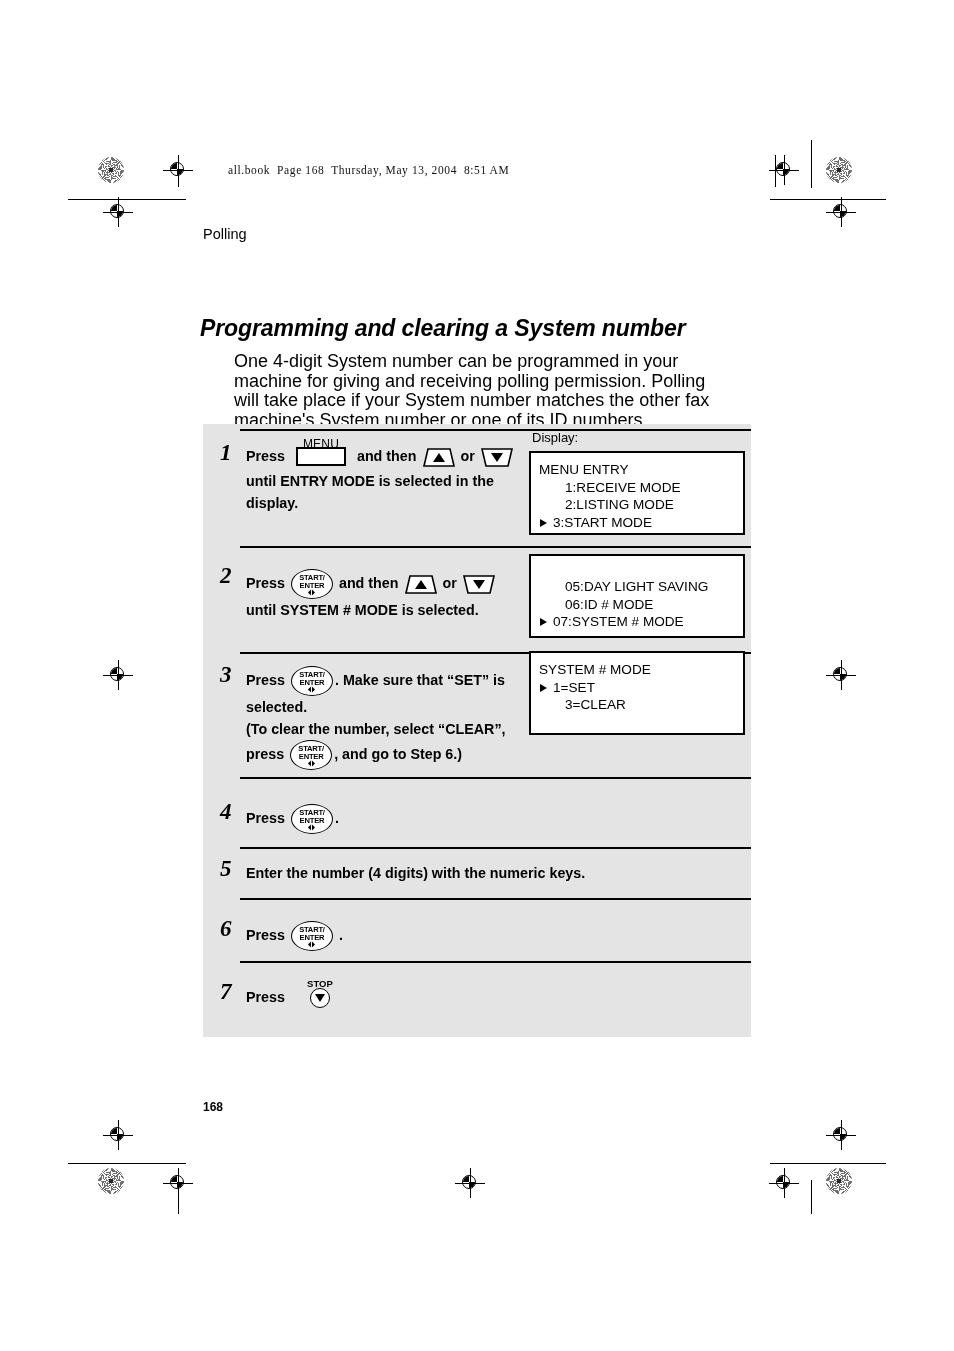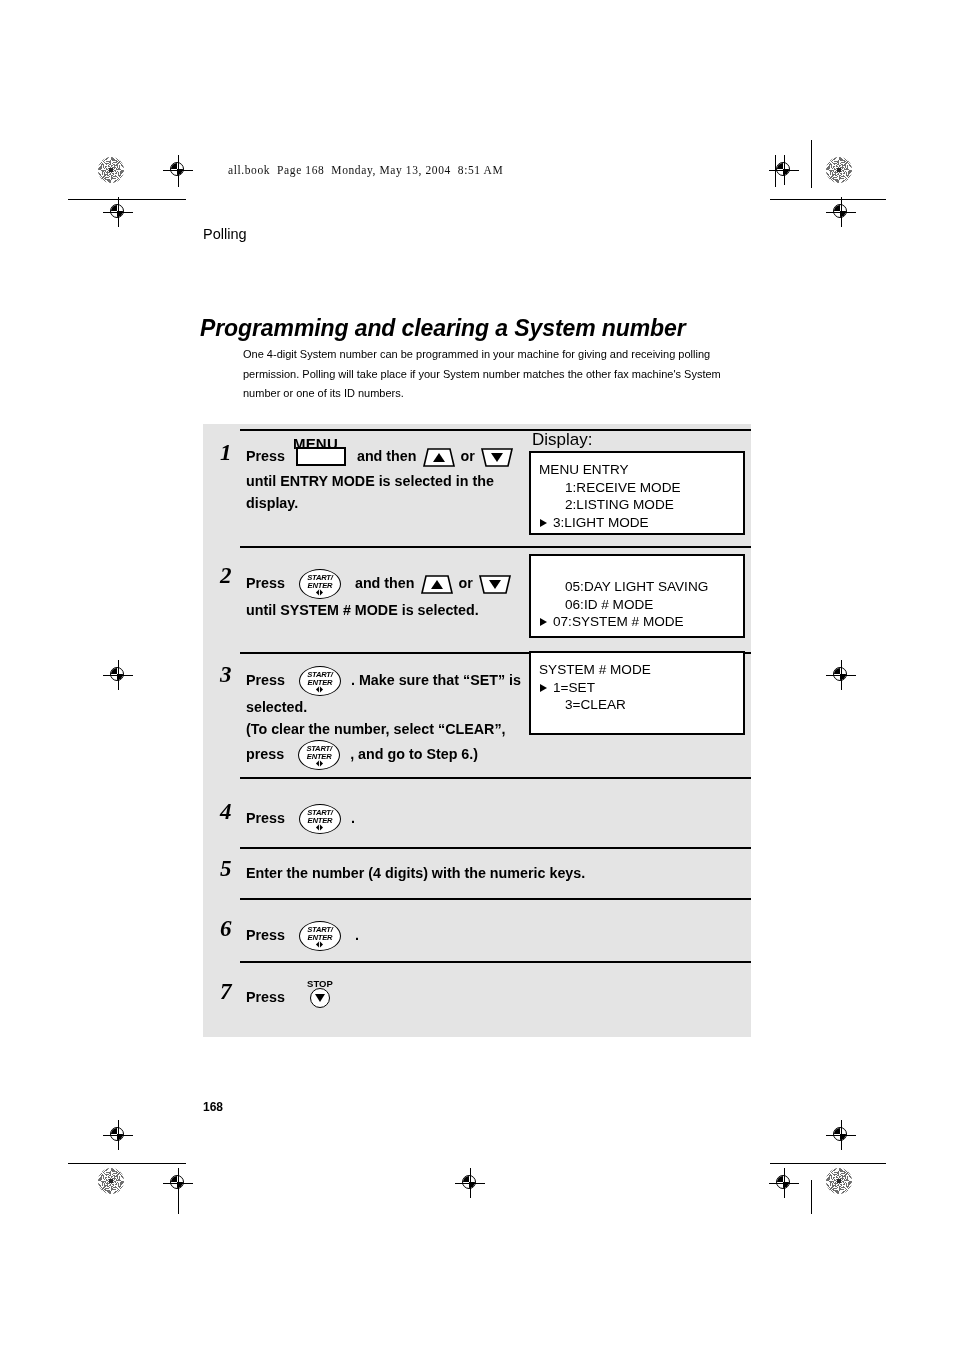--- a/index.html
+++ b/index.html
@@ -95,24 +95,24 @@
     top: 296px;
     font-size: 23px;
     font-weight: bold;
     font-style: italic;
     letter-spacing: -0.1px;
   }
 
   
   .intro {
     position: absolute;
-    left: 243px;
+    left: 234px;
     top: 334px;
     width: 500px;
-    font-size: 11px;
+    font-size: 18px;
     line-height: 19.5px;
   }
 
   
   .panel {
     position: absolute;
     left: 203px;
     top: 424px;
     width: 548px;
     height: 613px;
@@ -156,38 +156,38 @@
   
   .key-menu {
     width: 56px;
     height: 26px;
     margin: 0 4px;
   }
   .key-menu .klabel {
     position: absolute;
     top: -11px; left: 0;
     width: 56px;
-    font-size: 15px;
-    font-weight: bold;
+    text-align: center;
+    font-size: 12px;
+    font-weight: normal;
     letter-spacing: .2px;
   }
   .key-menu .kbody {
     position: absolute;
     top: 3px; left: 3px;
     width: 46px; height: 15px;
     border: 2px solid #000;
     background: #fff;
   }
 
   
   .key-enter {
     width: 42px;
     height: 30px;
-    margin: 0 10px;
-    font-style: italic;
+    margin: 0 2px;
   }
   .key-enter .oval {
     position: absolute;
     left: 0; top: 0;
     width: 42px; height: 30px;
     border: 1.6px solid #000;
     border-radius: 50%;
     background: #fff;
     box-sizing: border-box;
   }
@@ -254,21 +254,21 @@
   .key-arrow {
     width: 34px;
     height: 21px;
     margin: 0 1px;
   }
   .key-arrow svg { display: block; }
 
   
   .display-label {
     position: absolute;
-    font-size: 17px;
+    font-size: 13px;
   }
   .lcd {
     position: absolute;
     background: #ffffff;
     border: 2px solid #000;
     box-sizing: border-box;
     font-size: 13.6px;
     line-height: 17.5px;
     padding: 8px 0 0 8px;
     white-space: pre;
@@ -362,21 +362,21 @@
 <div class="trim-line" style="left:178px; top:1180px; width:1px;  height:34px;"></div>
 <div class="trim-line" style="left:811px; top:1180px; width:1px;  height:34px;"></div>
 <div class="trim-line" style="left:811px; top:140px;  width:1px;  height:48px;"></div>
 
 <div class="reg-mark" style="left:455px; top:1168px;">
     <span class="hbar"></span>
     <span class="vbar"></span>
     <span class="circ"></span>
   </div>
 
-<div class="page-header">all.book  Page 168  Monday, May 13, 2004  8:51 AM</div>
+<div class="page-header">all.book  Page 168  Thursday, May 13, 2004  8:51 AM</div>
 
 <div class="running-head">Polling</div>
 
 <h2 class="section-title">Programming and clearing a System number</h2>
 
 <p class="intro">One 4-digit System number can be programmed in your machine for giving and receiving polling permission. Polling will take place if your System number matches the other fax machine's System number or one of its ID numbers.</p>
 
 <div class="panel">
 
   <div class="step">
@@ -399,21 +399,21 @@
       <span class="key key-arrow">
         <svg width="34" height="21" viewBox="0 0 34 21">
             <path d="M2 2 L32 2 L28 19 L6 19 Z" fill="#fff" stroke="#000" stroke-width="1.6"></path>
             <path d="M11 6 L23 6 L17 15 Z" fill="#000"></path>
           </svg>
       </span>
       <span>until ENTRY MODE is selected in the display.</span>
     </div>
 
     <div class="display-label" style="left:329px; top:6px;">Display:</div>
-    <div class="lcd" style="left:326px; top:27px; width:216px; height:84px;"><div class="ind-row flush"><span>MENU ENTRY</span></div><div class="ind-row deep"><span>1:RECEIVE MODE</span></div><div class="ind-row deep"><span>2:LISTING MODE</span></div><div class="ind-row"><span class="caret"></span><span>3:LIGHT MODE</span></div></div>
+    <div class="lcd" style="left:326px; top:27px; width:216px; height:84px;"><div class="ind-row flush"><span>MENU ENTRY</span></div><div class="ind-row deep"><span>1:RECEIVE MODE</span></div><div class="ind-row deep"><span>2:LISTING MODE</span></div><div class="ind-row"><span class="caret"></span><span>3:START MODE</span></div></div>
   </div>
 
   <div class="step">
     <div class="step-rule" style="top:122px;"></div>
     <div class="step-num" style="left:17px; top:139px;">2</div>
     <div class="step-text narrow" style="left:43px; top:145px;">
       <span>Press</span>
       <span class="key key-enter">
         <span class="oval"></span>
         <span class="l1">START/</span>

